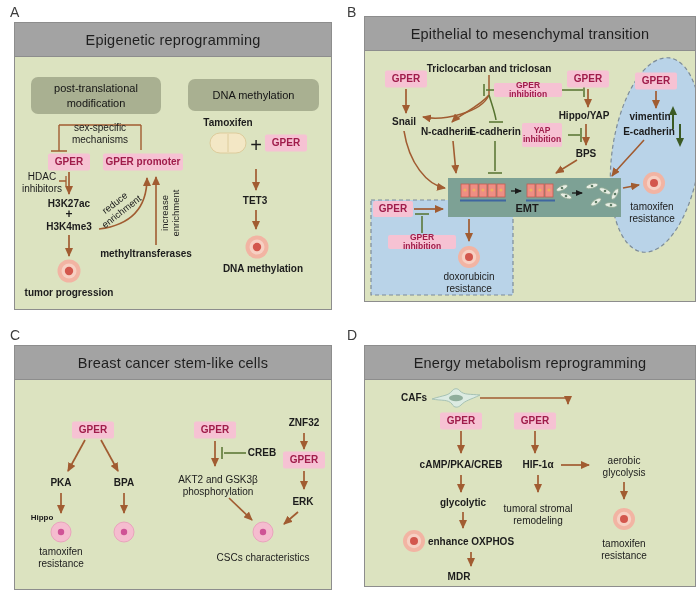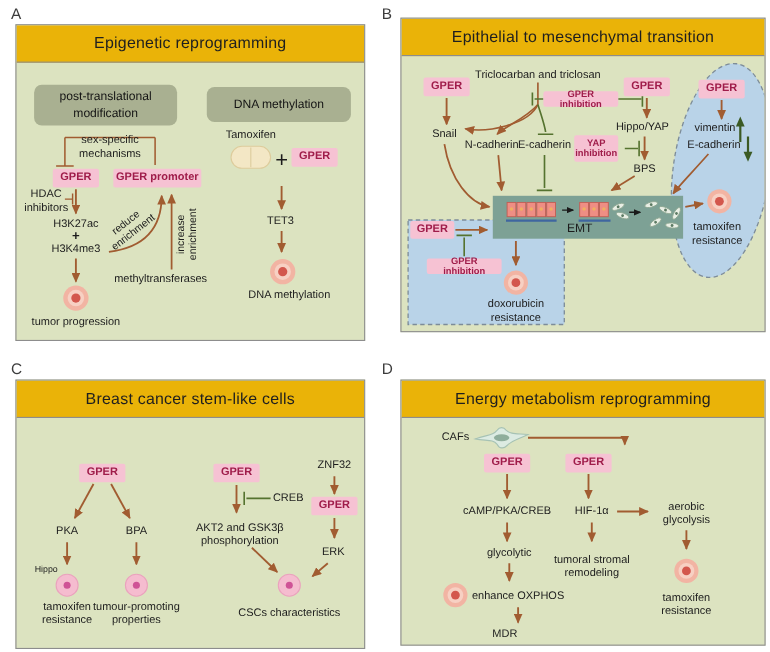--- a/index.html
+++ b/index.html
@@ -1,25 +1,25 @@
 <!DOCTYPE html>
 <html><head>
 <meta charset="utf-8">
 <style>
   html,body{margin:0;padding:0;}
   body{width:700px;height:593px;position:relative;background:#ffffff;
        font-family:"Liberation Sans",sans-serif;overflow:hidden;}
   .panel{position:absolute;background:#dce3c0;border:1px solid #8d8d8d;overflow:hidden;}
-  .phead{position:absolute;left:0;top:0;right:0;height:33px;background:#eab308;
+  .phead{position:absolute;left:0;top:0;right:0;height:33px;background:#a3a3a3;
          border-bottom:1px solid #8d8d8d;display:flex;align-items:center;justify-content:center;
          font-size:14.5px;color:#1f1f1f;letter-spacing:.2px;}
   .lay{position:absolute;left:0;top:0;}
   .lbl{position:absolute;transform:translate(-50%,-50%);text-align:center;
        font-size:10px;line-height:1.16;color:#1c1c1c;}
-  .nw{white-space:nowrap;}
+  .nw{white-space:nowrap;font-weight:bold;}
   .pk{position:absolute;transform:translate(-50%,-50%);background:#f6c2d3;color:#9f1c4a;
       font-weight:bold;font-size:10px;border-radius:2px;display:flex;align-items:center;
       justify-content:center;text-align:center;line-height:1.05;box-sizing:border-box;padding:1px 2px;}
   .gray{position:absolute;background:#a9b091;border-radius:7px;display:flex;align-items:center;
         justify-content:center;font-size:11px;color:#141414;text-align:center;line-height:1.3;}
   .ltr{position:absolute;font-size:14px;color:#3c3c3c;}
 </style>
 </head>
 <body>
 
@@ -246,21 +246,20 @@
     <g transform="translate(248,186)">
       <circle r="10" fill="#f5bccf" stroke="#eaa3bd"></circle>
         <circle r="3.2" fill="#cf5396"></circle>
     </g>
   </svg>
   <div class="pk" style="left:78px;top:84px;width:42px;height:17px">GPER</div>
   <div class="lbl nw" style="left:46px;top:137px">PKA</div>
   <div class="lbl nw" style="left:109px;top:137px">BPA</div>
   <div class="lbl nw" style="left:27px;top:172px;font-size:8px">Hippo</div>
   <div class="lbl" style="left:46px;top:212px;width:72px">tamoxifen resistance</div>
-  <div class="lbl" style="left:109px;top:212px;width:105px">tumour-promoting properties</div>
   <div class="pk" style="left:200px;top:84px;width:42px;height:17px">GPER</div>
   <div class="lbl nw" style="left:247px;top:107px">CREB</div>
   <div class="lbl" style="left:203px;top:140px;width:115px">AKT2 and GSK3β phosphorylation</div>
   <div class="lbl nw" style="left:289px;top:77px">ZNF32</div>
   <div class="pk" style="left:289px;top:114px;width:42px;height:17px">GPER</div>
   <div class="lbl nw" style="left:288px;top:156px">ERK</div>
   <div class="lbl" style="left:248px;top:212px;width:95px">CSCs characteristics</div>
 </div>
 
 <div class="panel" style="left:364px;top:345px;width:330px;height:240px">

